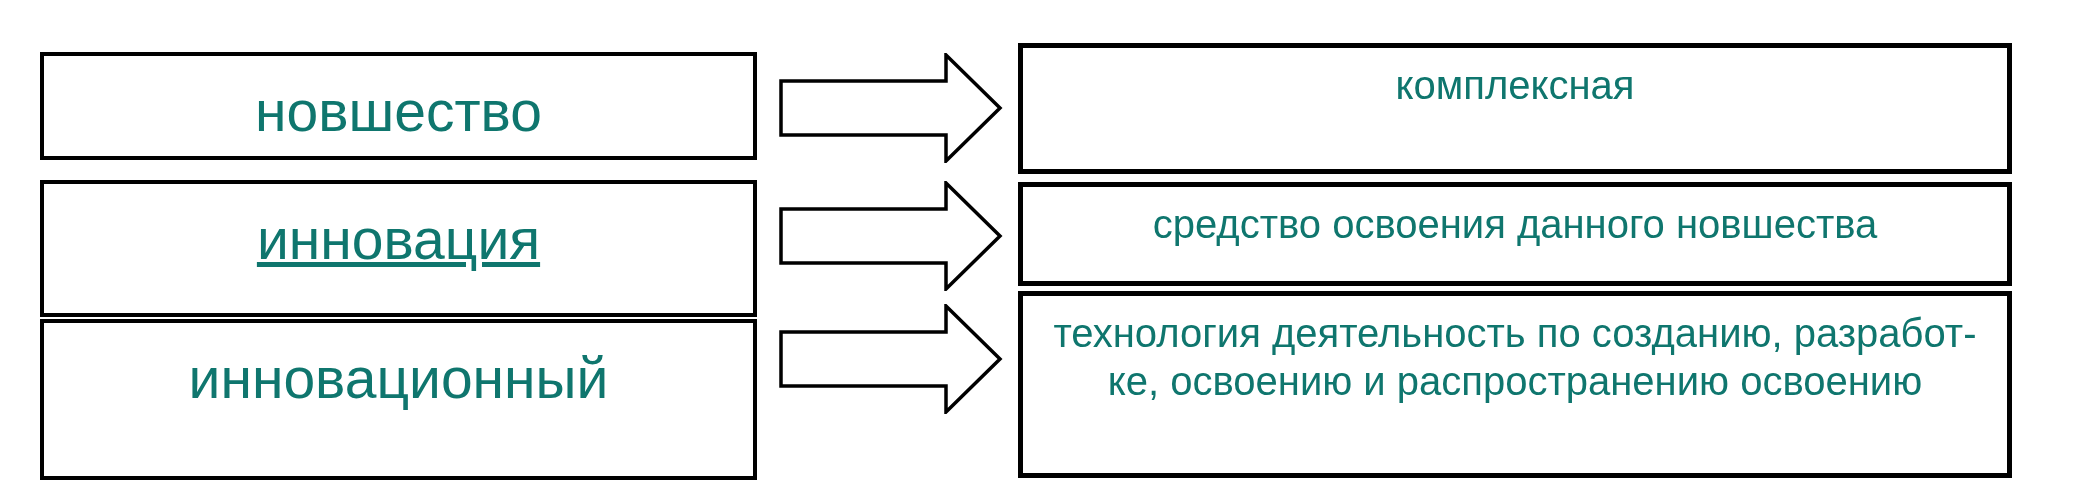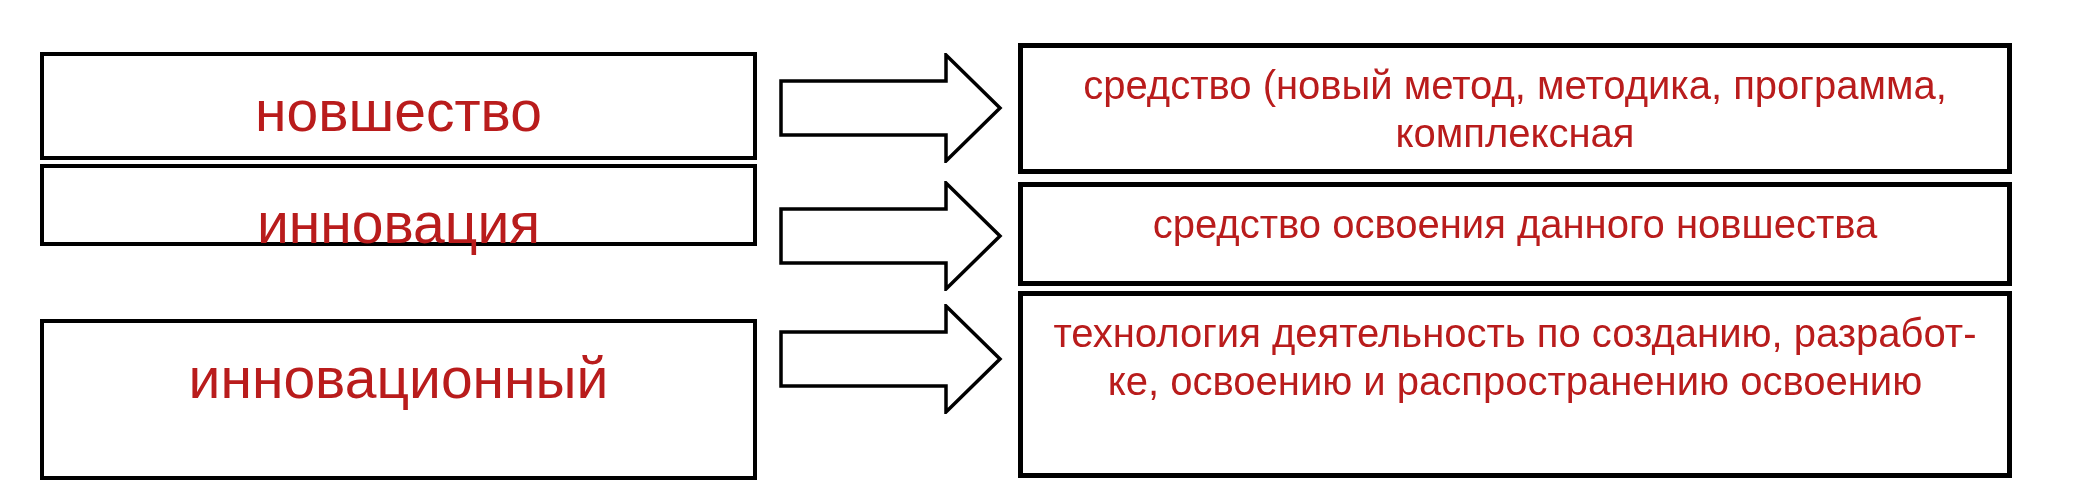--- a/index.html
+++ b/index.html
@@ -5,21 +5,21 @@
   html, body {
     margin: 0;
     padding: 0;
     background: #ffffff;
   }
   .figure {
     position: relative;
     width: 2087px;
     height: 494px;
     background: #ffffff;
-    color: #b91c1c;
+    color: #0f766e;
     font-family: "Liberation Sans", sans-serif;
     overflow: hidden;
   }
   .box {
     position: absolute;
     background: #ffffff;
     border: 4px solid #000000;
     box-sizing: border-box;
     text-align: center;
   }
@@ -53,25 +53,24 @@
 
 <div class="figure">
 
   <div class="box term-box" style="top:52px; height:108px;">
     <span>новшество</span>
   </div>
   <svg class="arrow" style="top:53px;" viewBox="0 0 224 110" xmlns="http://www.w3.org/2000/svg">
     <polygon points="2,28 167,28 167,2 221,55 167,108 167,82 2,82" fill="#ffffff" stroke="#000000" stroke-width="3.5"></polygon>
   </svg>
   <div class="box def-box" style="top:43px; height:131px;">
-    <div class="def-line">средство (новый метод, методика, программа,</div>
     <div class="def-line">комплексная</div>
   </div>
 
-  <div class="box term-box" style="top:164px; height:82px;">
+  <div class="box term-box" style="top:180px; height:137px;text-decoration:underline;">
     <span>инновация</span>
   </div>
   <svg class="arrow" style="top:181px;" viewBox="0 0 224 110" xmlns="http://www.w3.org/2000/svg">
     <polygon points="2,28 167,28 167,2 221,55 167,108 167,82 2,82" fill="#ffffff" stroke="#000000" stroke-width="3.5"></polygon>
   </svg>
   <div class="box def-box" style="top:182px; height:104px;">
     <div class="def-line">средство освоения данного новшества</div>
     <div class="def-line"></div>
   </div>
 

